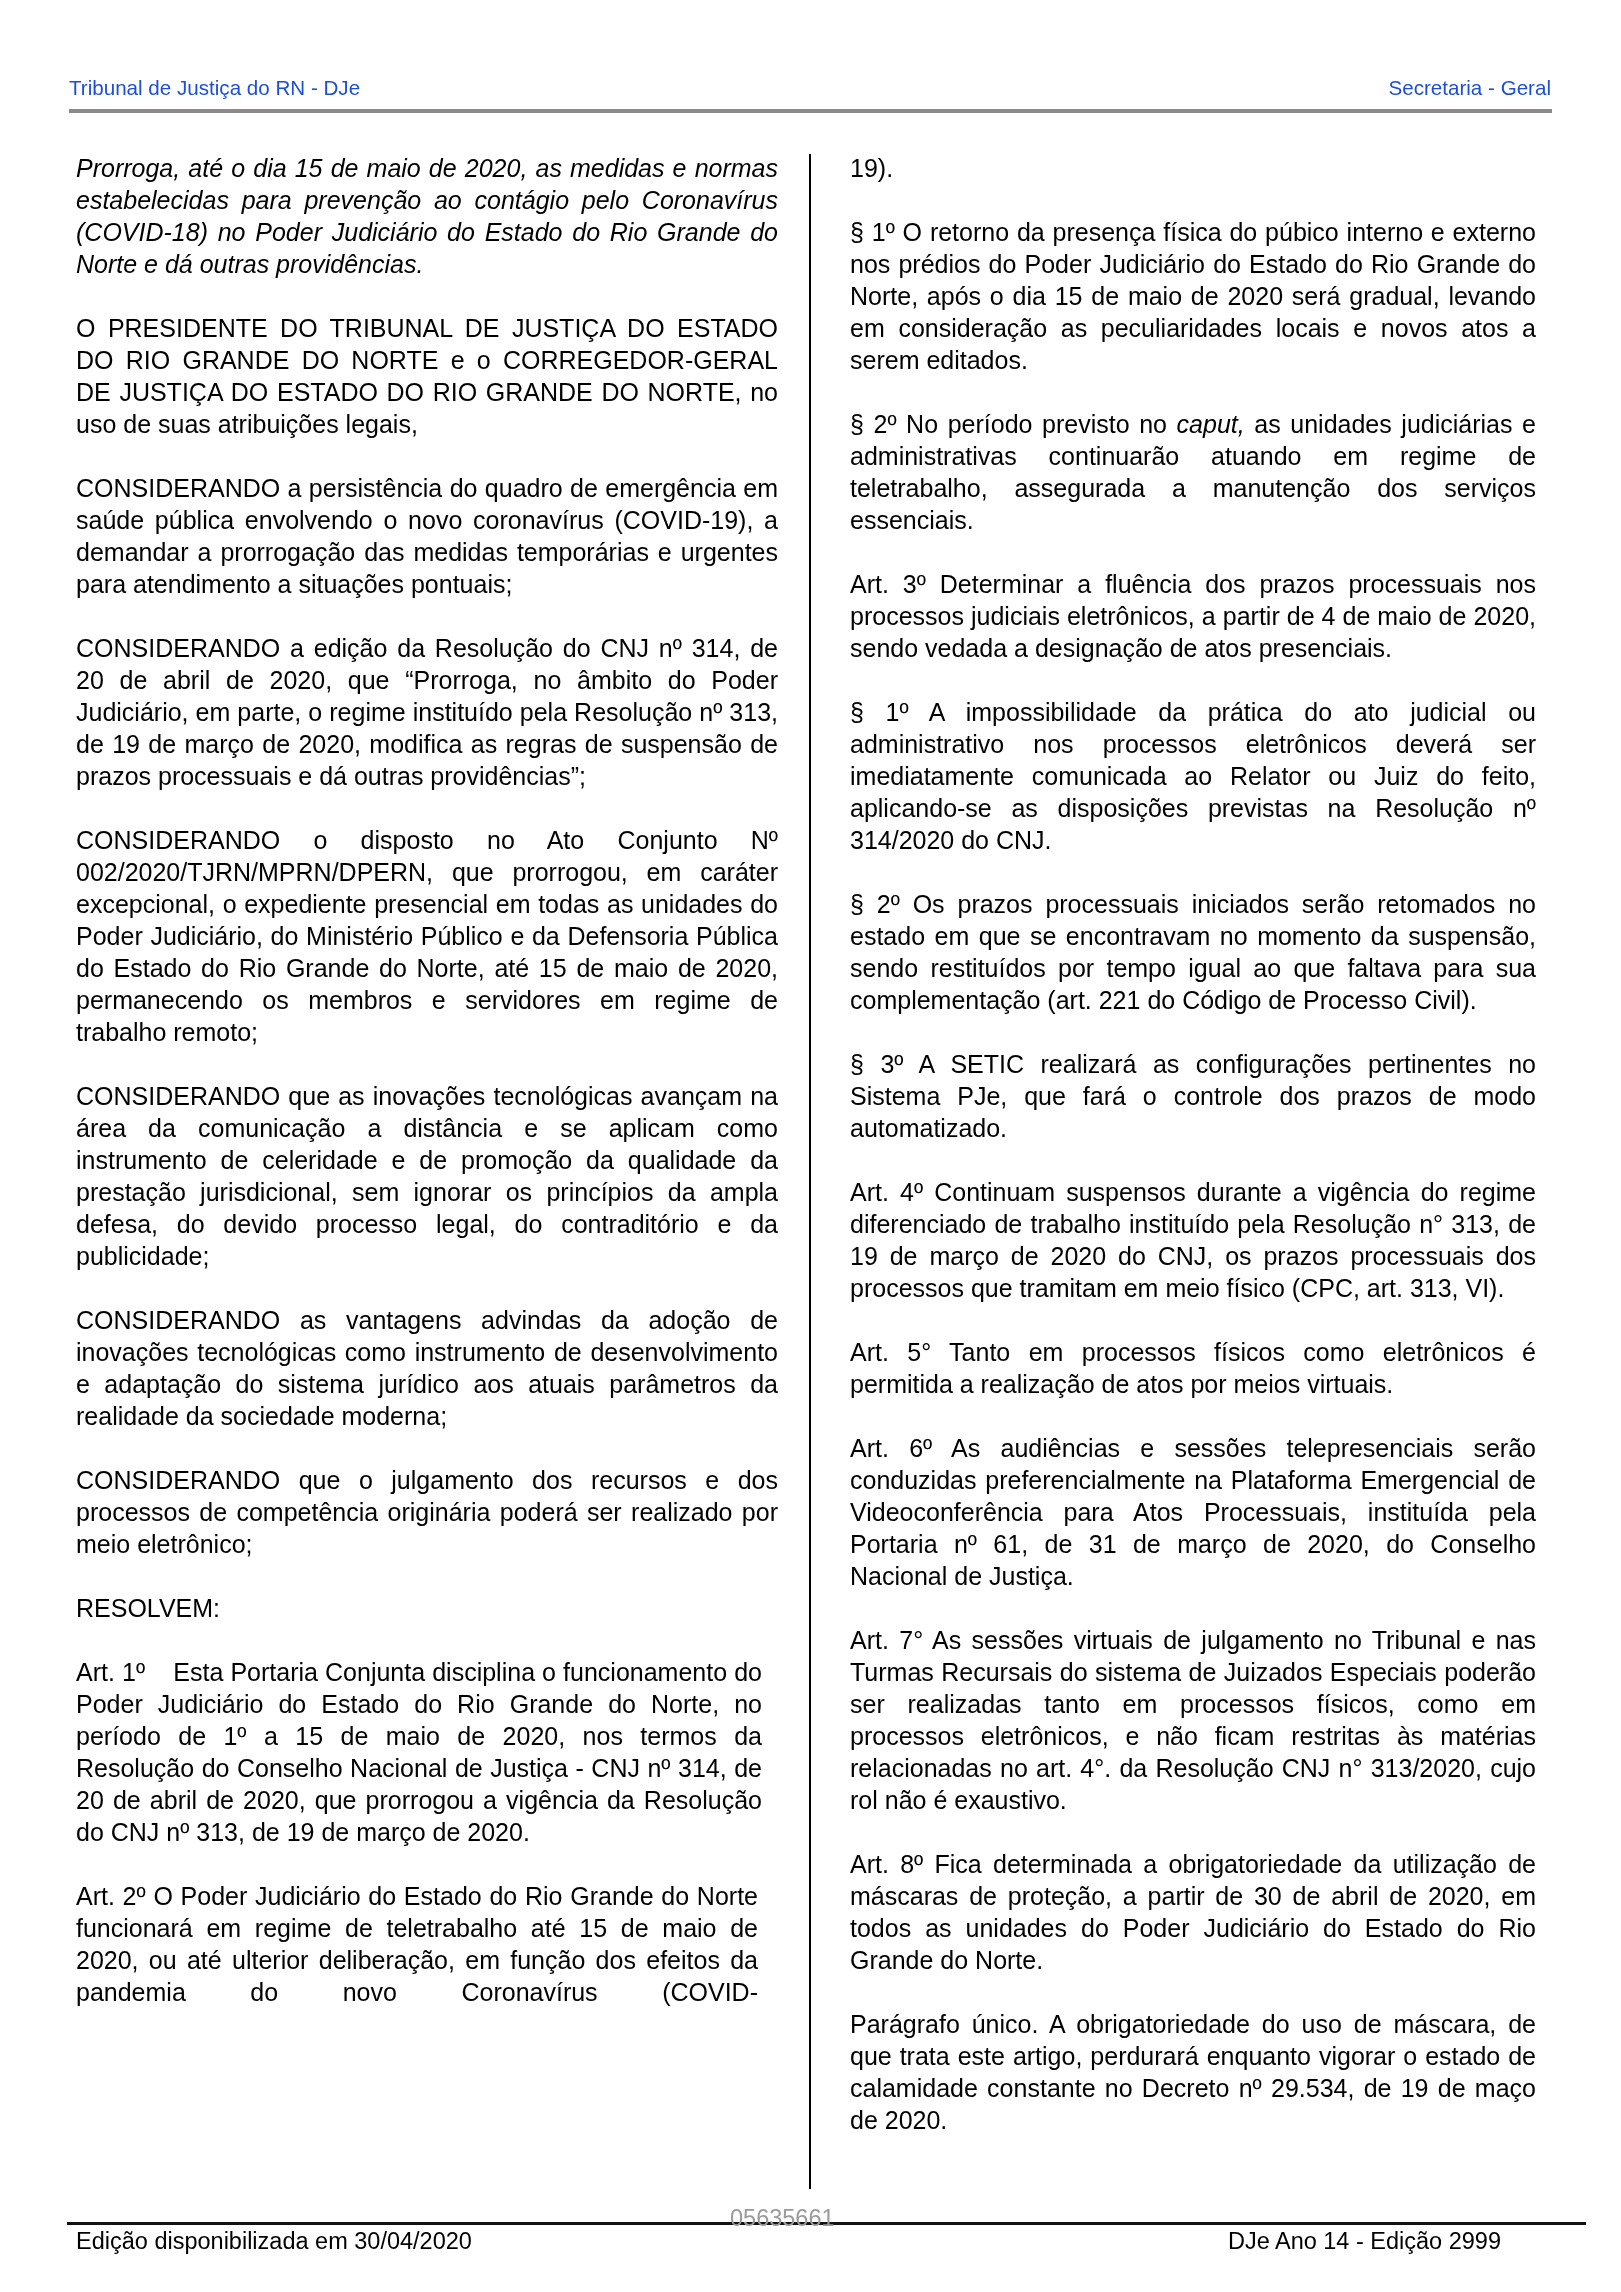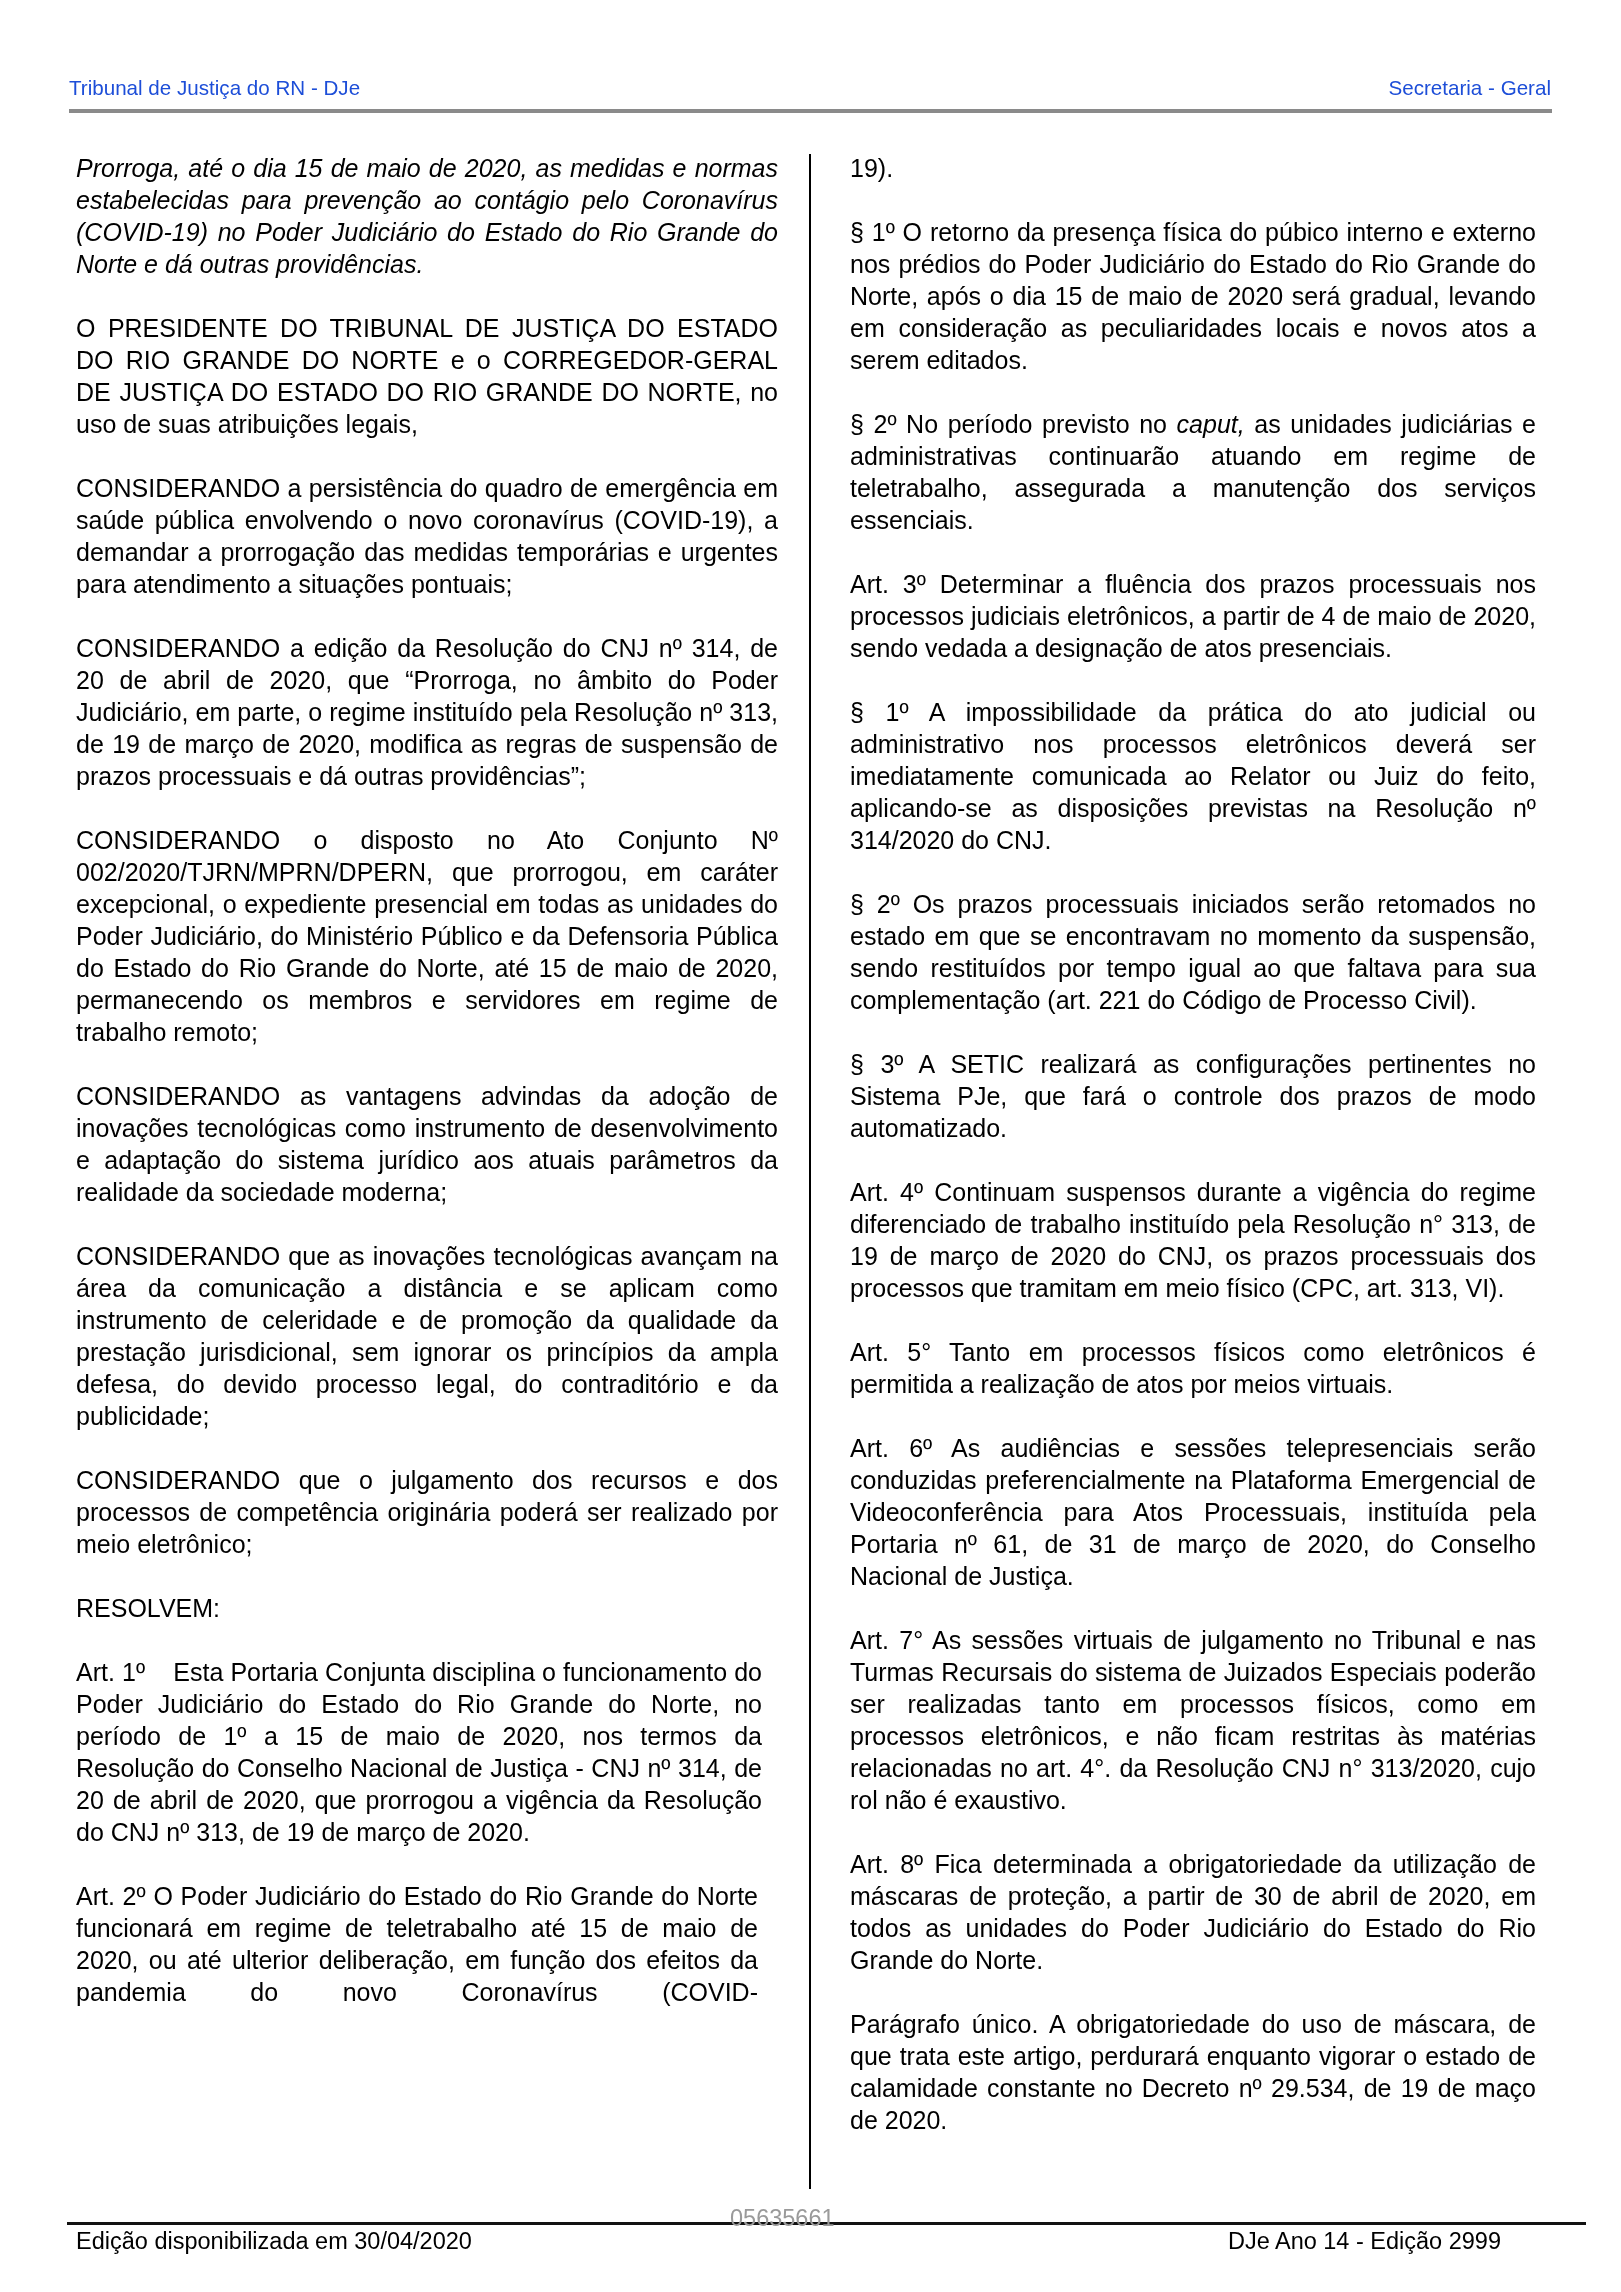--- a/index.html
+++ b/index.html
@@ -26,27 +26,27 @@
   .ftr-right { position: absolute; right: 120px; top: 2228px; font-size: 23.5px; }
 </style>
 </head>
 <body>
 
 <div class="hdr-left">Tribunal de Justiça do RN - DJe</div>
 <div class="hdr-right">Secretaria - Geral</div>
 <div class="hdr-rule"></div>
 
 <div class="col col-left">
-  <p class="italic">Prorroga, até o dia 15 de maio de 2020, as medidas e normas estabelecidas para prevenção ao contágio pelo Coronavírus (COVID-19) no Poder Judiciário do Estado do Rio Grande do Norte e dá outras providências.</p>
+  <p class="italic">Prorroga, até o dia 15 de maio de 2020, as medidas e normas estabelecidas para prevenção ao contágio pelo Coronavírus (COVID-18) no Poder Judiciário do Estado do Rio Grande do Norte e dá outras providências.</p>
   <p>O PRESIDENTE DO TRIBUNAL DE JUSTIÇA DO ESTADO DO RIO GRANDE DO NORTE e o CORREGEDOR-GERAL DE JUSTIÇA DO ESTADO DO RIO GRANDE DO NORTE, no uso de suas atribuições legais,</p>
   <p>CONSIDERANDO a persistência do quadro de emergência em saúde pública envolvendo o novo coronavírus (COVID-19), a demandar a prorrogação das medidas temporárias e urgentes para atendimento a situações pontuais;</p>
   <p>CONSIDERANDO a edição da Resolução do CNJ nº 314, de 20 de abril de 2020, que “Prorroga, no âmbito do Poder Judiciário, em parte, o regime instituído pela Resolução nº 313, de 19 de março de 2020, modifica as regras de suspensão de prazos processuais e dá outras providências”;</p>
   <p>CONSIDERANDO o disposto no Ato Conjunto Nº 002/2020/TJRN/MPRN/DPERN, que prorrogou, em caráter excepcional, o expediente presencial em todas as unidades do Poder Judiciário, do Ministério Público e da Defensoria Pública do Estado do Rio Grande do Norte, até 15 de maio de 2020, permanecendo os membros e servidores em regime de trabalho remoto;</p>
+  <p>CONSIDERANDO que as inovações tecnológicas avançam na área da comunicação a distância e se aplicam como instrumento de celeridade e de promoção da qualidade da prestação jurisdicional, sem ignorar os princípios da ampla defesa, do devido processo legal, do contraditório e da publicidade;</p>
   <p>CONSIDERANDO as vantagens advindas da adoção de inovações tecnológicas como instrumento de desenvolvimento e adaptação do sistema jurídico aos atuais parâmetros da realidade da sociedade moderna;</p>
-  <p>CONSIDERANDO que as inovações tecnológicas avançam na área da comunicação a distância e se aplicam como instrumento de celeridade e de promoção da qualidade da prestação jurisdicional, sem ignorar os princípios da ampla defesa, do devido processo legal, do contraditório e da publicidade;</p>
   <p>CONSIDERANDO que o julgamento dos recursos e dos processos de competência originária poderá ser realizado por meio eletrônico;</p>
   <p>RESOLVEM:</p>
   <p class="narrow-1" style="white-space: pre-wrap;">Art. 1º    Esta Portaria Conjunta disciplina o funcionamento do Poder Judiciário do Estado do Rio Grande do Norte, no período de 1º a 15 de maio de 2020, nos termos da Resolução do Conselho Nacional de Justiça - CNJ nº 314, de 20 de abril de 2020, que prorrogou a vigência da Resolução do CNJ nº 313, de 19 de março de 2020.</p>
   <p class="narrow-2" style="text-align-last: justify;">Art. 2º O Poder Judiciário do Estado do Rio Grande do Norte funcionará em regime de teletrabalho até 15 de maio de 2020, ou até ulterior deliberação, em função dos efeitos da pandemia do novo Coronavírus (COVID-</p>
 </div>
 
 <div class="divider"></div>
 
 <div class="col col-right">
   <p>19).</p>

